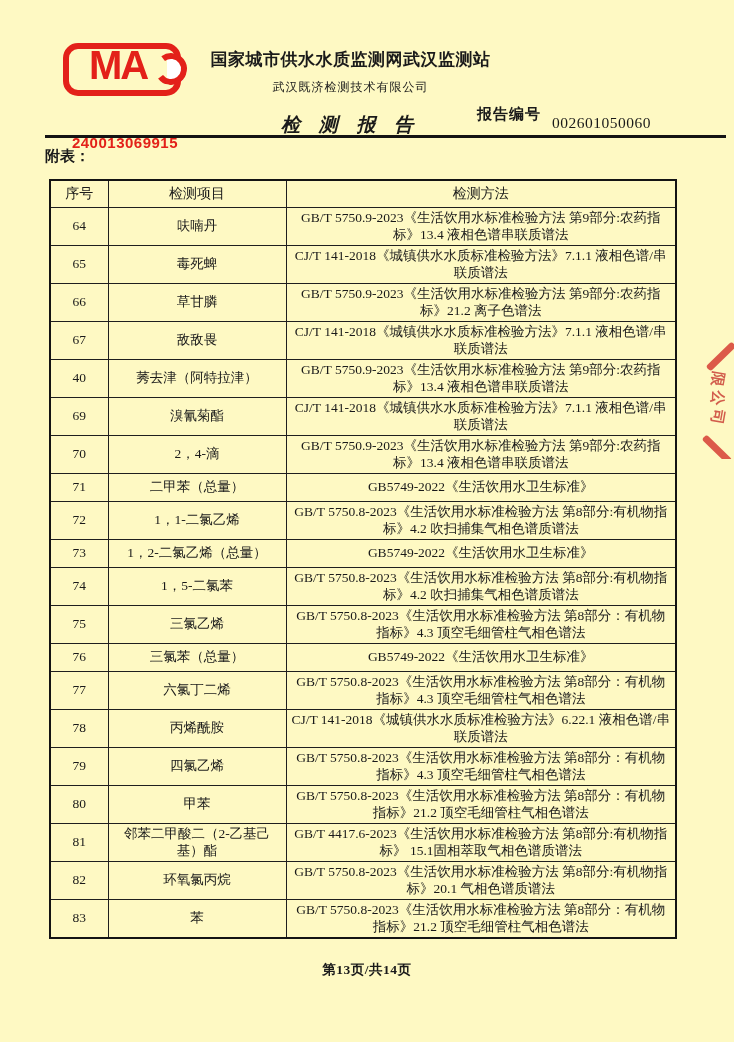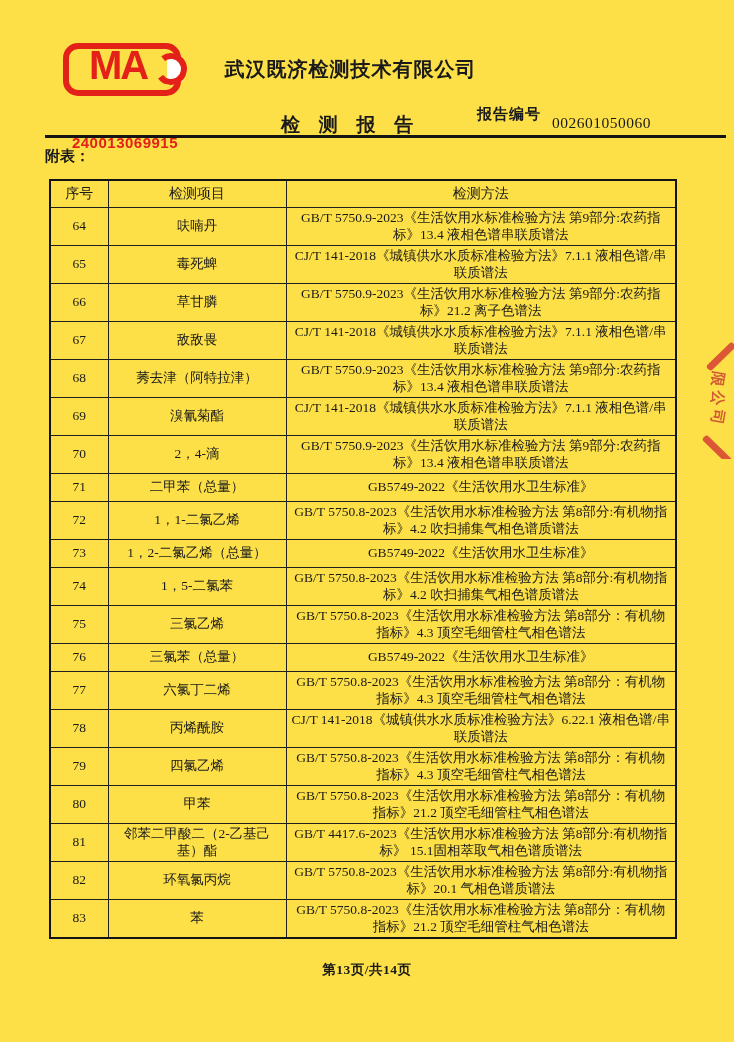--- a/index.html
+++ b/index.html
@@ -1,36 +1,36 @@
 <!DOCTYPE html>
 <html style="--red: #e32119;"><head>
 <meta charset="utf-8">
 <style>
   * { margin:0; padding:0; box-sizing:border-box; }
   html,body { background:#ffffff; }
   body { font-family:"Liberation Serif","DejaVu Serif",serif; color:#1a1a1a; }
-  .page { position:relative; width:734px; height:1042px; background:#fde047; overflow:hidden; margin:0 auto; }
+  .page { position:relative; width:734px; height:1042px; background:#fef9c3; overflow:hidden; margin:0 auto; }
 
   
   .cma-logo { position:absolute; left:63px; top:43px; width:124px; height:55px; }
   .cma-box { position:absolute; left:0; top:0; width:118px; height:53px;
              border:6px solid var(--red); border-radius:15px; }
   .cma-ma { position:absolute; left:9px; top:1px; width:92px; text-align:center;
             font-size:40px; line-height:42px; font-weight:bold; color:var(--red);
             letter-spacing:-2px; font-family:"Liberation Sans",sans-serif; }
   .cma-gap { position:absolute; left:104px; top:16px; width:16px; height:22px; background:#fff; }
   .cma-hook { position:absolute; left:92px; top:10px; width:32px; height:32px; border-radius:50%;
               border:6px solid var(--red); border-left-color:transparent; transform:rotate(8deg); }
   .cma-number { position:absolute; left:58px; top:99px; width:134px; text-align:center;
                 color:var(--red); font-weight:bold; font-size:15px; letter-spacing:.5px;
                 font-family:"Liberation Sans",sans-serif;margin-top:35px; }
   .org-names { position:absolute; left:178px; top:48px; width:345px; text-align:center; }
   .org1 { font-size:17px; font-weight:bold; letter-spacing:.5px; }
-  .org2 { font-size:20px; font-weight:bold; margin-top:8px; letter-spacing:1px; }
-  .report-title { position:absolute; left:281px; top:112px; font-size:19px; font-weight:bold; letter-spacing:7px; }
+  .org2 { font-size:12px; font-weight:normal; margin-top:8px; letter-spacing:1px; }
+  .report-title { position:absolute; left:281px; top:112px; font-size:19px; font-weight:bold; letter-spacing:7px;font-style:italic; }
   .report-no-label { position:absolute; left:477px; top:105px; font-size:15px; font-weight:bold; letter-spacing:1px; }
   .report-no-value { position:absolute; left:552px; top:114px; font-size:15.5px; letter-spacing:.5px; }
   .header-rule { position:absolute; left:45px; top:135px; width:681px; height:2.5px; background:#141414; }
   .annex-label { position:absolute; left:45px; top:147px; font-size:15px; font-weight:bold; }
 
   
   .tbl-wrap { position:absolute; left:49px; top:179px; }
   table.tbl { border-collapse:collapse; table-layout:fixed; width:626px; border:2px solid #141414;font-family:Liberation Serif, serif; }
   .tbl th, .tbl td { border:1.5px solid #1f1f1f; text-align:center; vertical-align:middle;
                      padding:1px 3px; font-size:13.5px; line-height:17.5px; height:28px;
@@ -62,20 +62,21 @@
 
   <div class="cma-logo">
     <div class="cma-box"></div>
     <div class="cma-gap"></div>
     <div class="cma-hook"></div>
     <div class="cma-ma">MA</div>
   </div>
   <div class="cma-number">240013069915</div>
 
   <div class="org-names">
+    <div class="org1">国家城市供水水质监测网武汉监测站</div>
     <div class="org2">武汉既济检测技术有限公司</div>
   </div>
 
   <div class="report-title">检 测 报 告</div>
   <div class="report-no-label">报告编号</div>
   <div class="report-no-value">002601050060</div>
   <div class="header-rule"></div>
 
   <div class="annex-label">附表：</div>
 
@@ -112,21 +113,21 @@
       <td class="cell-method">GB/T 5750.9-2023《生活饮用水标准检验方法 第9部分:农药指标》21.2 离子色谱法</td>
     </tr>
 
     <tr>
       <td class="cell-no">67</td>
       <td class="cell-item">敌敌畏</td>
       <td class="cell-method">CJ/T 141-2018《城镇供水水质标准检验方法》7.1.1 液相色谱/串联质谱法</td>
     </tr>
 
     <tr>
-      <td class="cell-no">68</td>
+      <td class="cell-no">40</td>
       <td class="cell-item">莠去津（阿特拉津）</td>
       <td class="cell-method">GB/T 5750.9-2023《生活饮用水标准检验方法 第9部分:农药指标》13.4 液相色谱串联质谱法</td>
     </tr>
 
     <tr>
       <td class="cell-no">69</td>
       <td class="cell-item">溴氰菊酯</td>
       <td class="cell-method">CJ/T 141-2018《城镇供水水质标准检验方法》7.1.1 液相色谱/串联质谱法</td>
     </tr>
 

